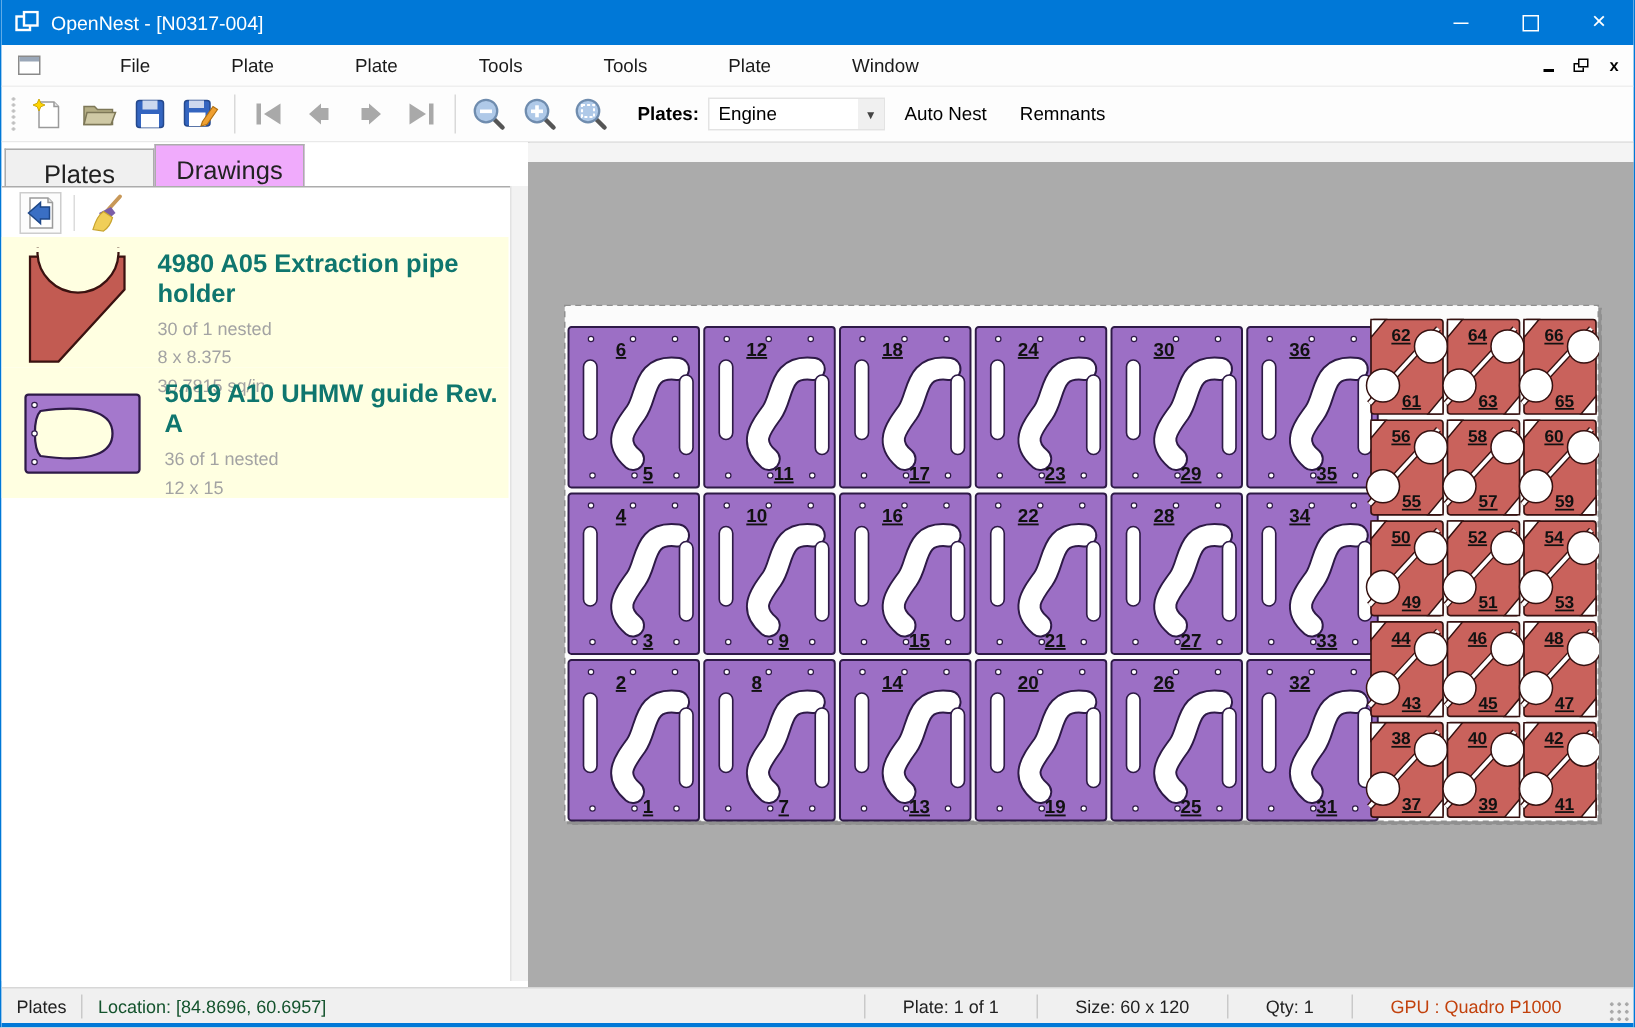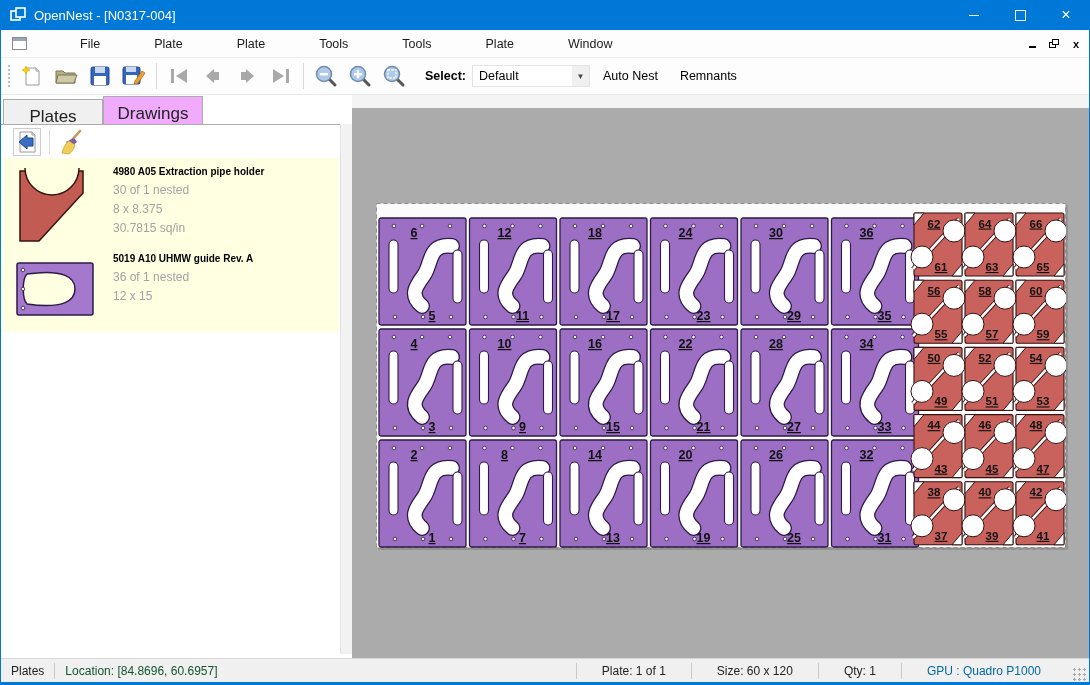--- a/index.html
+++ b/index.html
@@ -51,21 +51,21 @@
   .scrollstrip { position:absolute; right:0px; top:29px; width:12px; height:530px; background:#F2F2F2; border-left:1px solid #E2E2E2;}
   .panel-right-border{ position:absolute; right:-1px; top:0; width:1px; height:563px; background:#9D9D9D;}
   .mini-toolbar { height:33px; display:flex; align-items:center; padding-left:12px; }
   .mini-btn { width:28px; height:28px; display:flex; align-items:center; justify-content:center; }
   .mini-btn.framed { border:1px solid #CDCDCD; background:#FCFCFC;}
   .mini-sep { width:1px; height:24px; background:#DCDCDC; margin:0 8px; }
   .dlist { position:absolute; left:0; top:33px; width:338px; }
   .ditem { background:#FFFFE1; display:flex; padding:7px 0 7px 14px; height:87px; }
   .dthumb { width:88px; display:flex; align-items:flex-start; }
   .dtext { padding-left:10px; padding-top:1px; }
-  .dtitle { font-weight:bold; font-size:10px; color:#000000; margin-bottom:4px; }
+  .dtitle { font-weight:bold; font-size:17px; color:#0f766e; margin-bottom:4px; }
   .dline { font-size:12px; color:#A3A3A3; line-height:19px; }
   
   .canvas { position:absolute; left:351px; top:95px; width:739px; height:563px; background:#ABABAB; }
   .canvas-topstrip { position:absolute; left:0; top:0; width:100%; height:13px; background:#F4F4F4; }
   .plate { position:absolute; left:24px; top:108px; width:690px; height:345px; }
   .pnum { font:bold 12.5px "Liberation Sans", sans-serif; fill:#111; text-decoration:underline; text-anchor:middle;}
   .rnum { font:bold 11.5px "Liberation Sans", sans-serif; fill:#111; text-decoration:underline; text-anchor:middle;}
   
   .statusbar { position:absolute; left:0; top:658px; width:100%; height:24px; background:#F0F0F0;
                border-top:1px solid #D7D7D7; display:flex; align-items:center; font-size:12px; color:#222; }
@@ -183,23 +183,23 @@
           <rect x="8.8" y="6.2" width="2.4" height="8" fill="#fff"></rect>
       </svg>
     </div>
     <div class="tbtn">
       <svg width="24" height="24" viewBox="0 0 24 24">
         <line x1="15" y1="15" x2="21" y2="21" stroke="#555" stroke-width="3" stroke-linecap="round"></line>
         <circle cx="10" cy="10" r="7.5" fill="#AFC9E8" stroke="#6f8cae" stroke-width="1.5"></circle>
         <rect x="6" y="6" width="8" height="8" fill="none" stroke="#fff" stroke-width="1.4" stroke-dasharray="2 1.4"></rect>
       </svg>
     </div>
-    <span class="engine-lbl">Select:</span>
+    <span class="engine-lbl">Plates:</span>
     <div class="combo">
-      <span>Default</span>
+      <span>Engine</span>
       <span class="combo-arrow">▼</span>
     </div>
     <div class="flatbtn">Auto Nest</div>
     <div class="flatbtn">Remnants</div>
   </div>
 
   <div class="left-panel">
     <div class="tabs">
       <div class="tab" style="margin-left:2px;">Plates</div>
       <div class="tab active">Drawings</div>
@@ -781,18 +781,18 @@
     <div class="sb-sep"></div>
     <div class="sb-item sb-loc">Location: [84.8696, 60.6957]</div>
     <div class="sb-right">
       <div class="sb-sep"></div>
       <div class="sb-item">Plate: 1 of 1</div>
       <div class="sb-sep"></div>
       <div class="sb-item">Size: 60 x 120</div>
       <div class="sb-sep"></div>
       <div class="sb-item">Qty: 1</div>
       <div class="sb-sep"></div>
-      <div class="sb-item" id="gpu-item" style="color: #0369a1;">GPU : Quadro P1000</div>
+      <div class="sb-item" id="gpu-item" style="color: #c2410c;">GPU : Quadro P1000</div>
       <div class="sb-grip"></div>
     </div>
   </div>
   <div class="bottom-border"></div>
 </div>
 
 </body></html>

